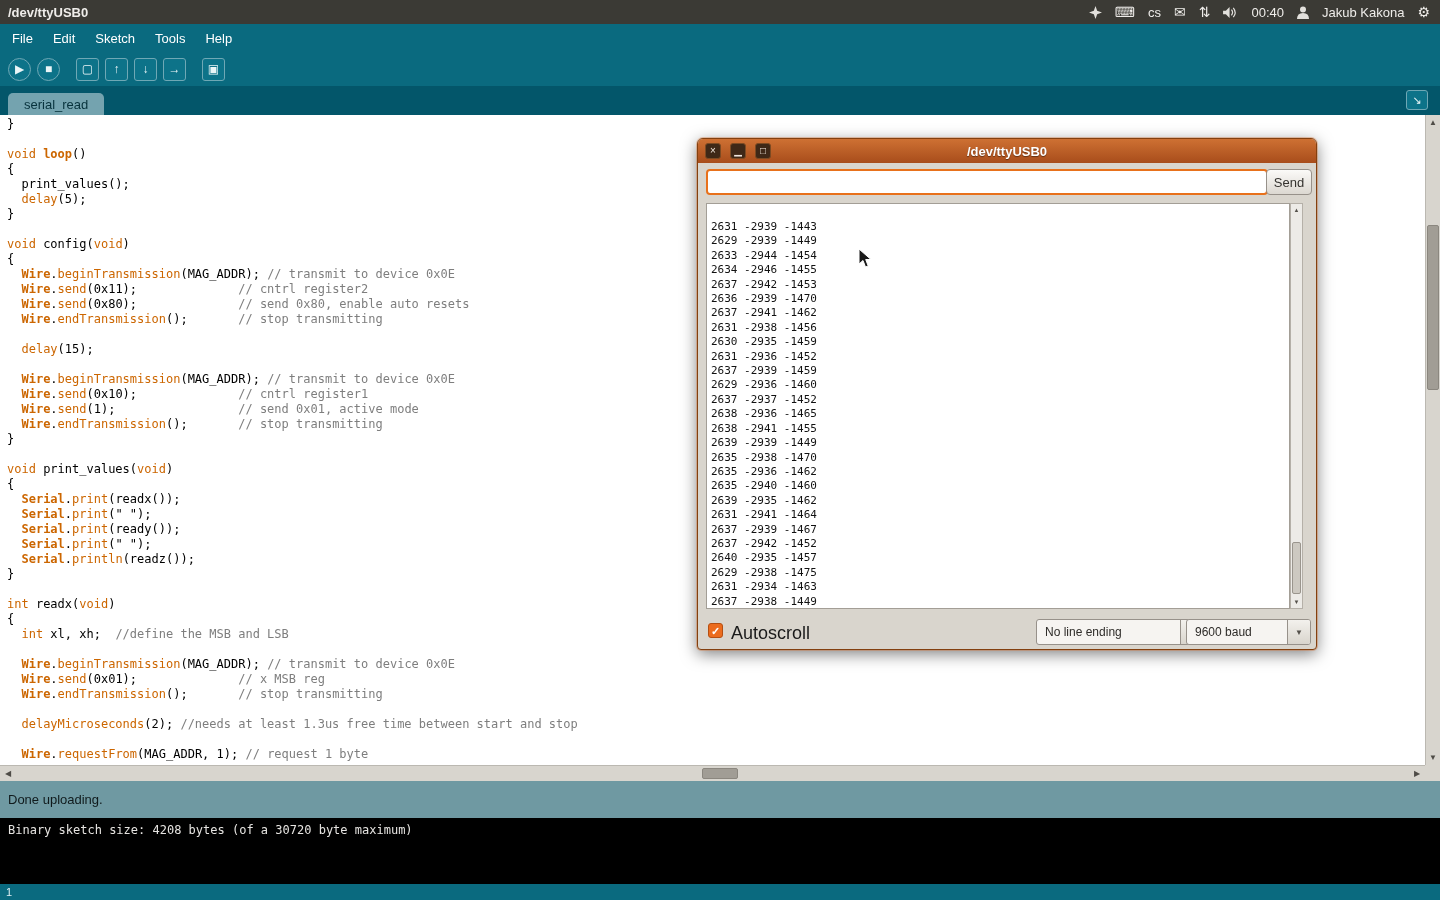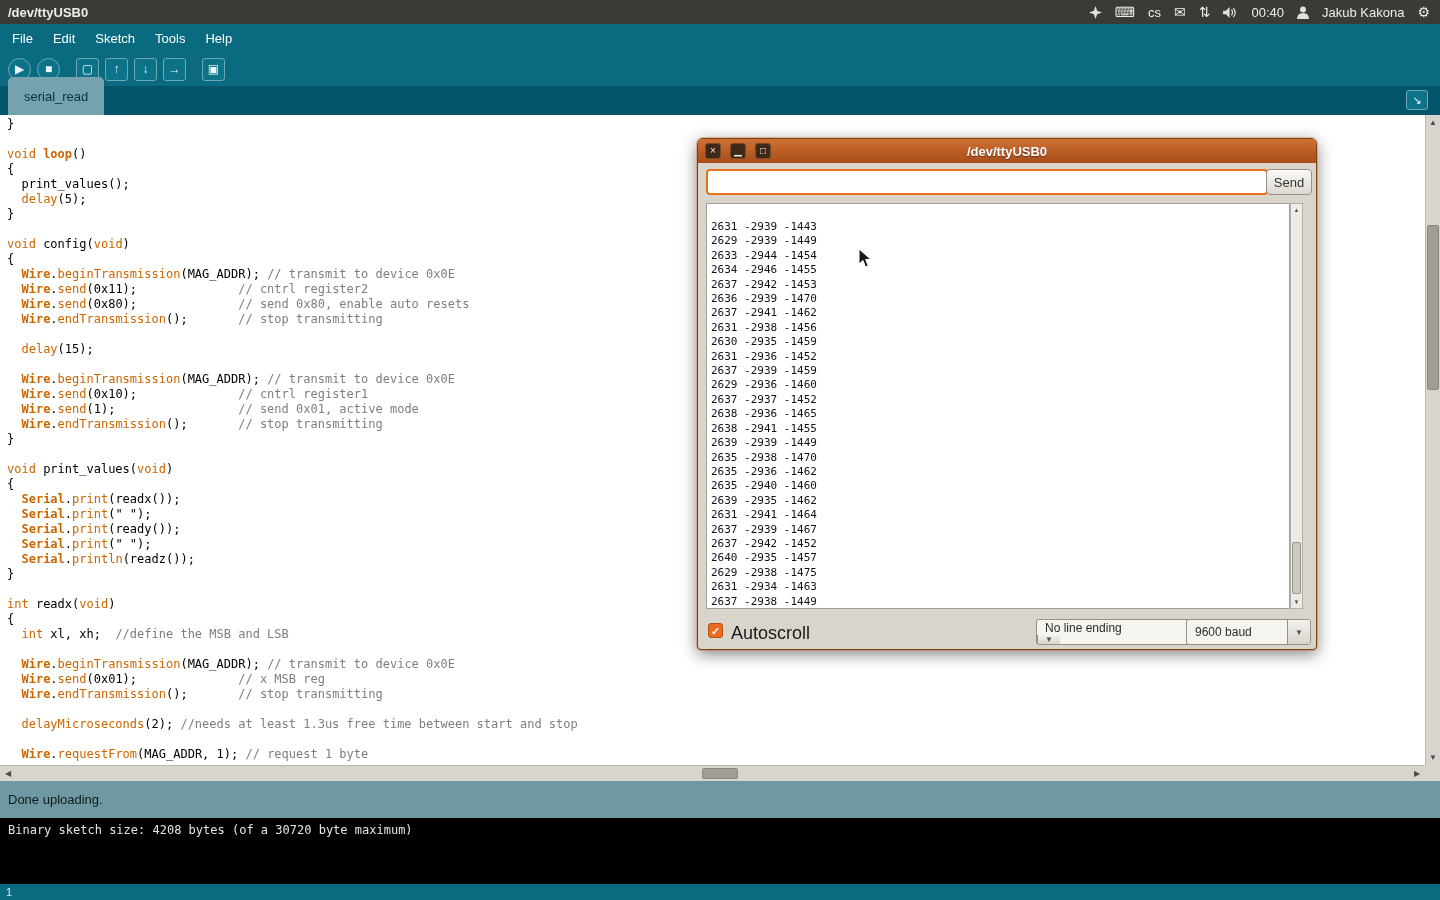--- a/index.html
+++ b/index.html
@@ -21,21 +21,21 @@
   .menu-item:first-child{margin-left:2px;}
   
   .toolbar{position:absolute;left:0;top:52px;width:1440px;height:34px;background:#0A6A7F;
     display:flex;align-items:center;gap:6px;padding-left:8px;box-sizing:border-box;}
   .tool-btn{width:23px;height:23px;background:#0D7389;border:1px solid #6FA8B5;border-radius:3px;
     color:#EAF5F7;font-size:12px;display:flex;align-items:center;justify-content:center;box-sizing:border-box;}
   .tool-btn.round{border-radius:50%;}
   .tool-btn.sep{margin-left:10px;}
   
   .tab-bar{position:absolute;left:0;top:86px;width:1440px;height:29px;background:#03566A;}
-  .tab-active{position:absolute;left:8px;bottom:0;height:22px;padding:8px 16px;background:#74A3AF;
+  .tab-active{position:absolute;left:8px;bottom:0;height:22px;padding:0 16px;background:#74A3AF;
     color:#07323C;font-size:13px;display:flex;align-items:center;border-radius:5px 5px 0 0;}
   .tab-overflow{position:absolute;right:12px;top:4px;width:22px;height:20px;background:#0D7389;
     border:1px solid #6FA8B5;border-radius:3px;color:#EAF5F7;font-size:11px;
     display:flex;align-items:center;justify-content:center;box-sizing:border-box;}
   
   .editor{position:absolute;left:0;top:115px;width:1425px;height:650px;background:#FFFFFF;overflow:hidden;}
   .code{position:absolute;left:7px;top:2px;font-family:"DejaVu Sans Mono",monospace;font-size:12px;
     line-height:15px;white-space:pre;color:#000;}
   .tok-p{color:#000;}
   .tok-o{color:#CC6600;}
@@ -99,21 +99,21 @@
   .sw-bottom{position:absolute;left:0;top:476px;width:618px;height:34px;}
   .sw-check{position:absolute;left:10px;top:8px;width:15px;height:15px;background:#EC6C1E;
     border:1px solid #B54F12;border-radius:3px;color:#FFF;font-size:11px;font-weight:bold;
     line-height:14px;text-align:center;box-sizing:border-box;}
   .sw-check-label{position:absolute;left:33px;top:8px;font-size:18px;color:#1A1A1A;}
   .sw-dropdown{position:absolute;top:4px;height:26px;background:#F6F4F1;border:1px solid #97918A;
     border-radius:3px;box-sizing:border-box;display:flex;align-items:stretch;}
   .sw-dd-text{flex:1;display:flex;align-items:center;padding-left:8px;font-size:12px;color:#2E2C29;white-space:nowrap;}
   .sw-dd-btn{width:22px;background:linear-gradient(#F3F1ED,#D9D5CD);border-left:1px solid #97918A;
     display:flex;align-items:center;justify-content:center;font-size:8px;color:#55514B;border-radius:0 2px 2px 0;}
-  .dd-ending{left:338px;width:168px;flex-direction:column;}
+  .dd-ending{left:338px;width:168px;}
   .dd-baud{left:488px;width:125px;}
   
   .cursor{position:absolute;left:858px;top:248px;pointer-events:none;}
 </style>
 </head>
 <body>
 
 <div class="screen">
 
   <div class="top-panel">

